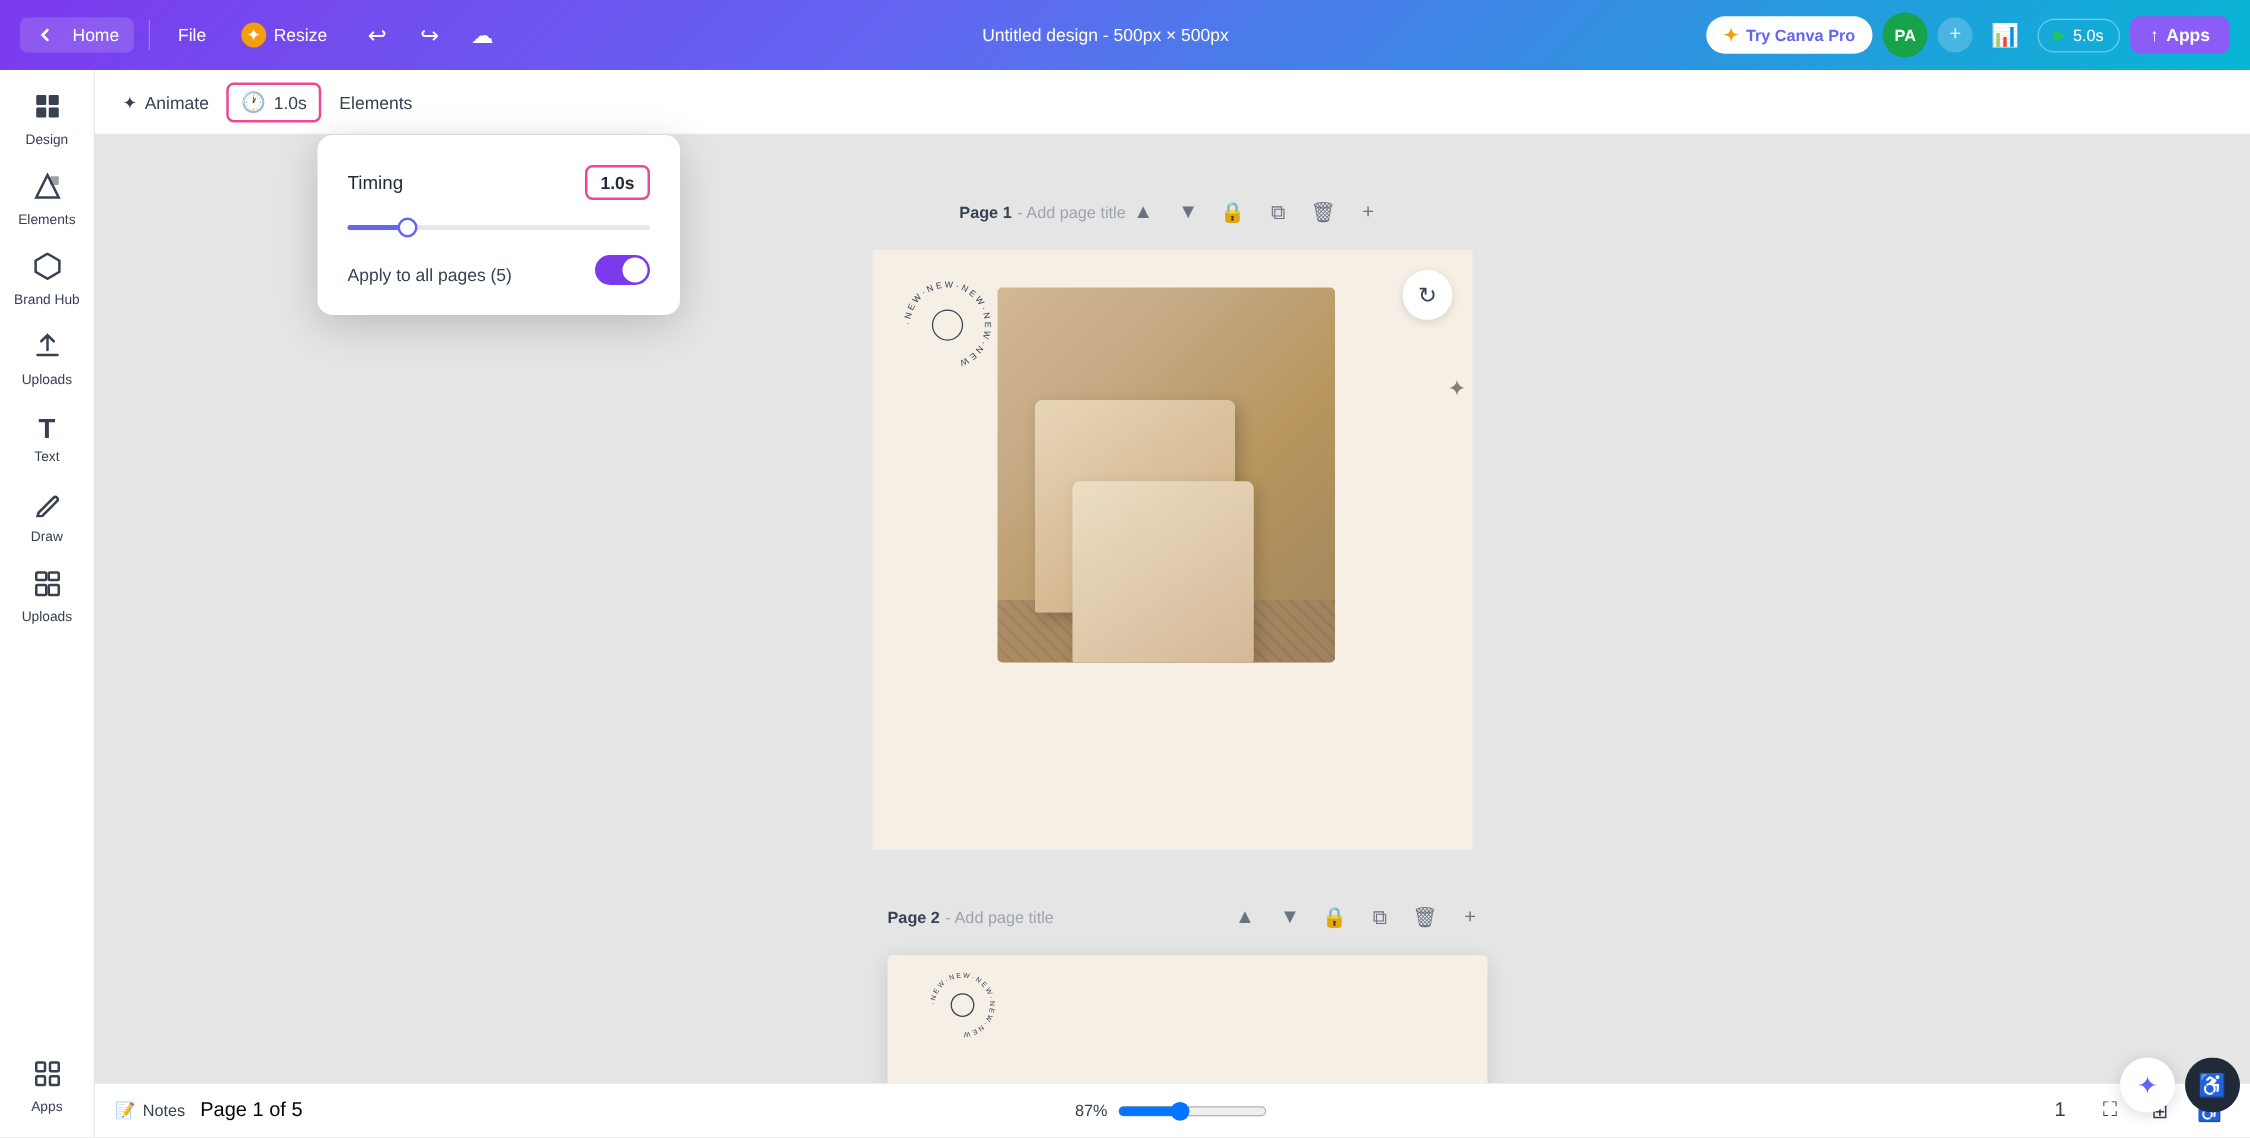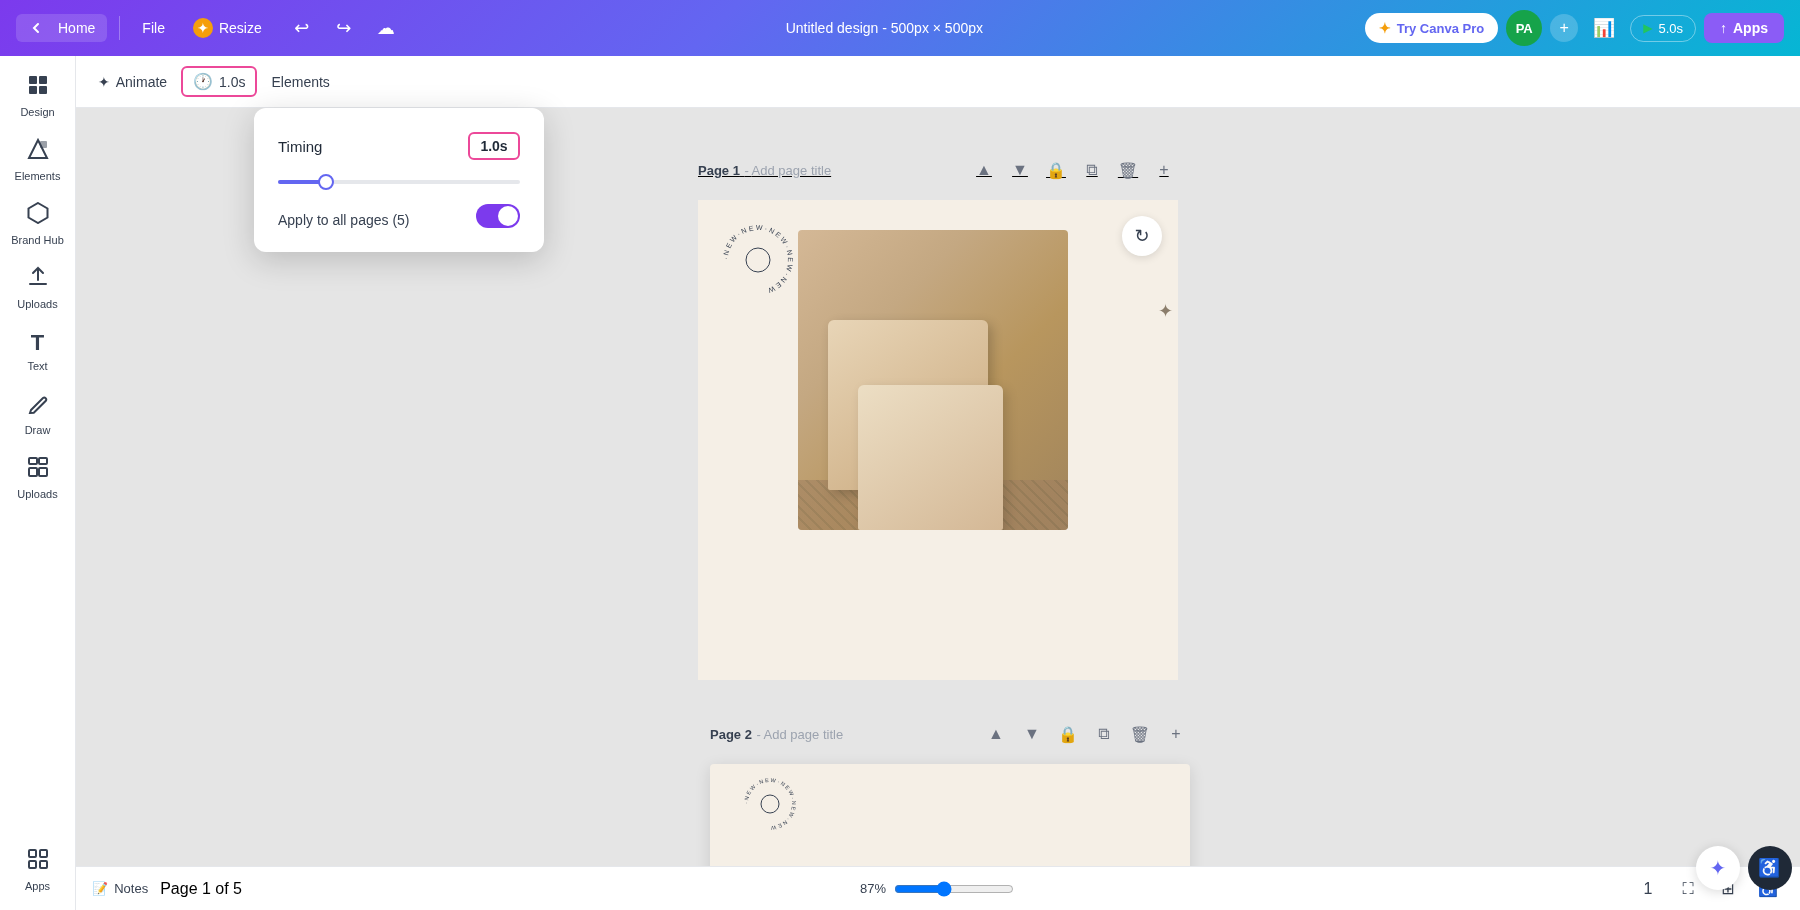--- a/index.html
+++ b/index.html
@@ -181,22 +181,22 @@
     .apply-label { font-size: 14px; color: #374151; }
     .toggle {
       width: 44px; height: 24px; background: #7c3aed; border-radius: 12px;
       position: relative; cursor: pointer;
     }
     .toggle-thumb {
       width: 20px; height: 20px; background: white; border-radius: 50%;
       position: absolute; top: 2px; right: 2px; transition: 0.2s;
     }
     .page-header-bar {
-      display: flex; align-items: center; justify-content: space-between;
-      padding: 8px 0; margin-bottom: 8px; width: 480px; position: relative; text-decoration: underline;
+      display: flex; align-items: center; justify-content: center;
+      padding: 8px 0; margin-bottom: 8px; width: 480px; position: relative;
     }
     .page-controls { display: flex; align-items: center; gap: 8px; }
     .page-ctrl-btn {
       background: none; border: none; cursor: pointer; color: #6b7280; font-size: 16px;
       width: 28px; height: 28px; display: flex; align-items: center; justify-content: center;
       border-radius: 4px;
     }
 
     .page-canvas {
       width: 480px;

